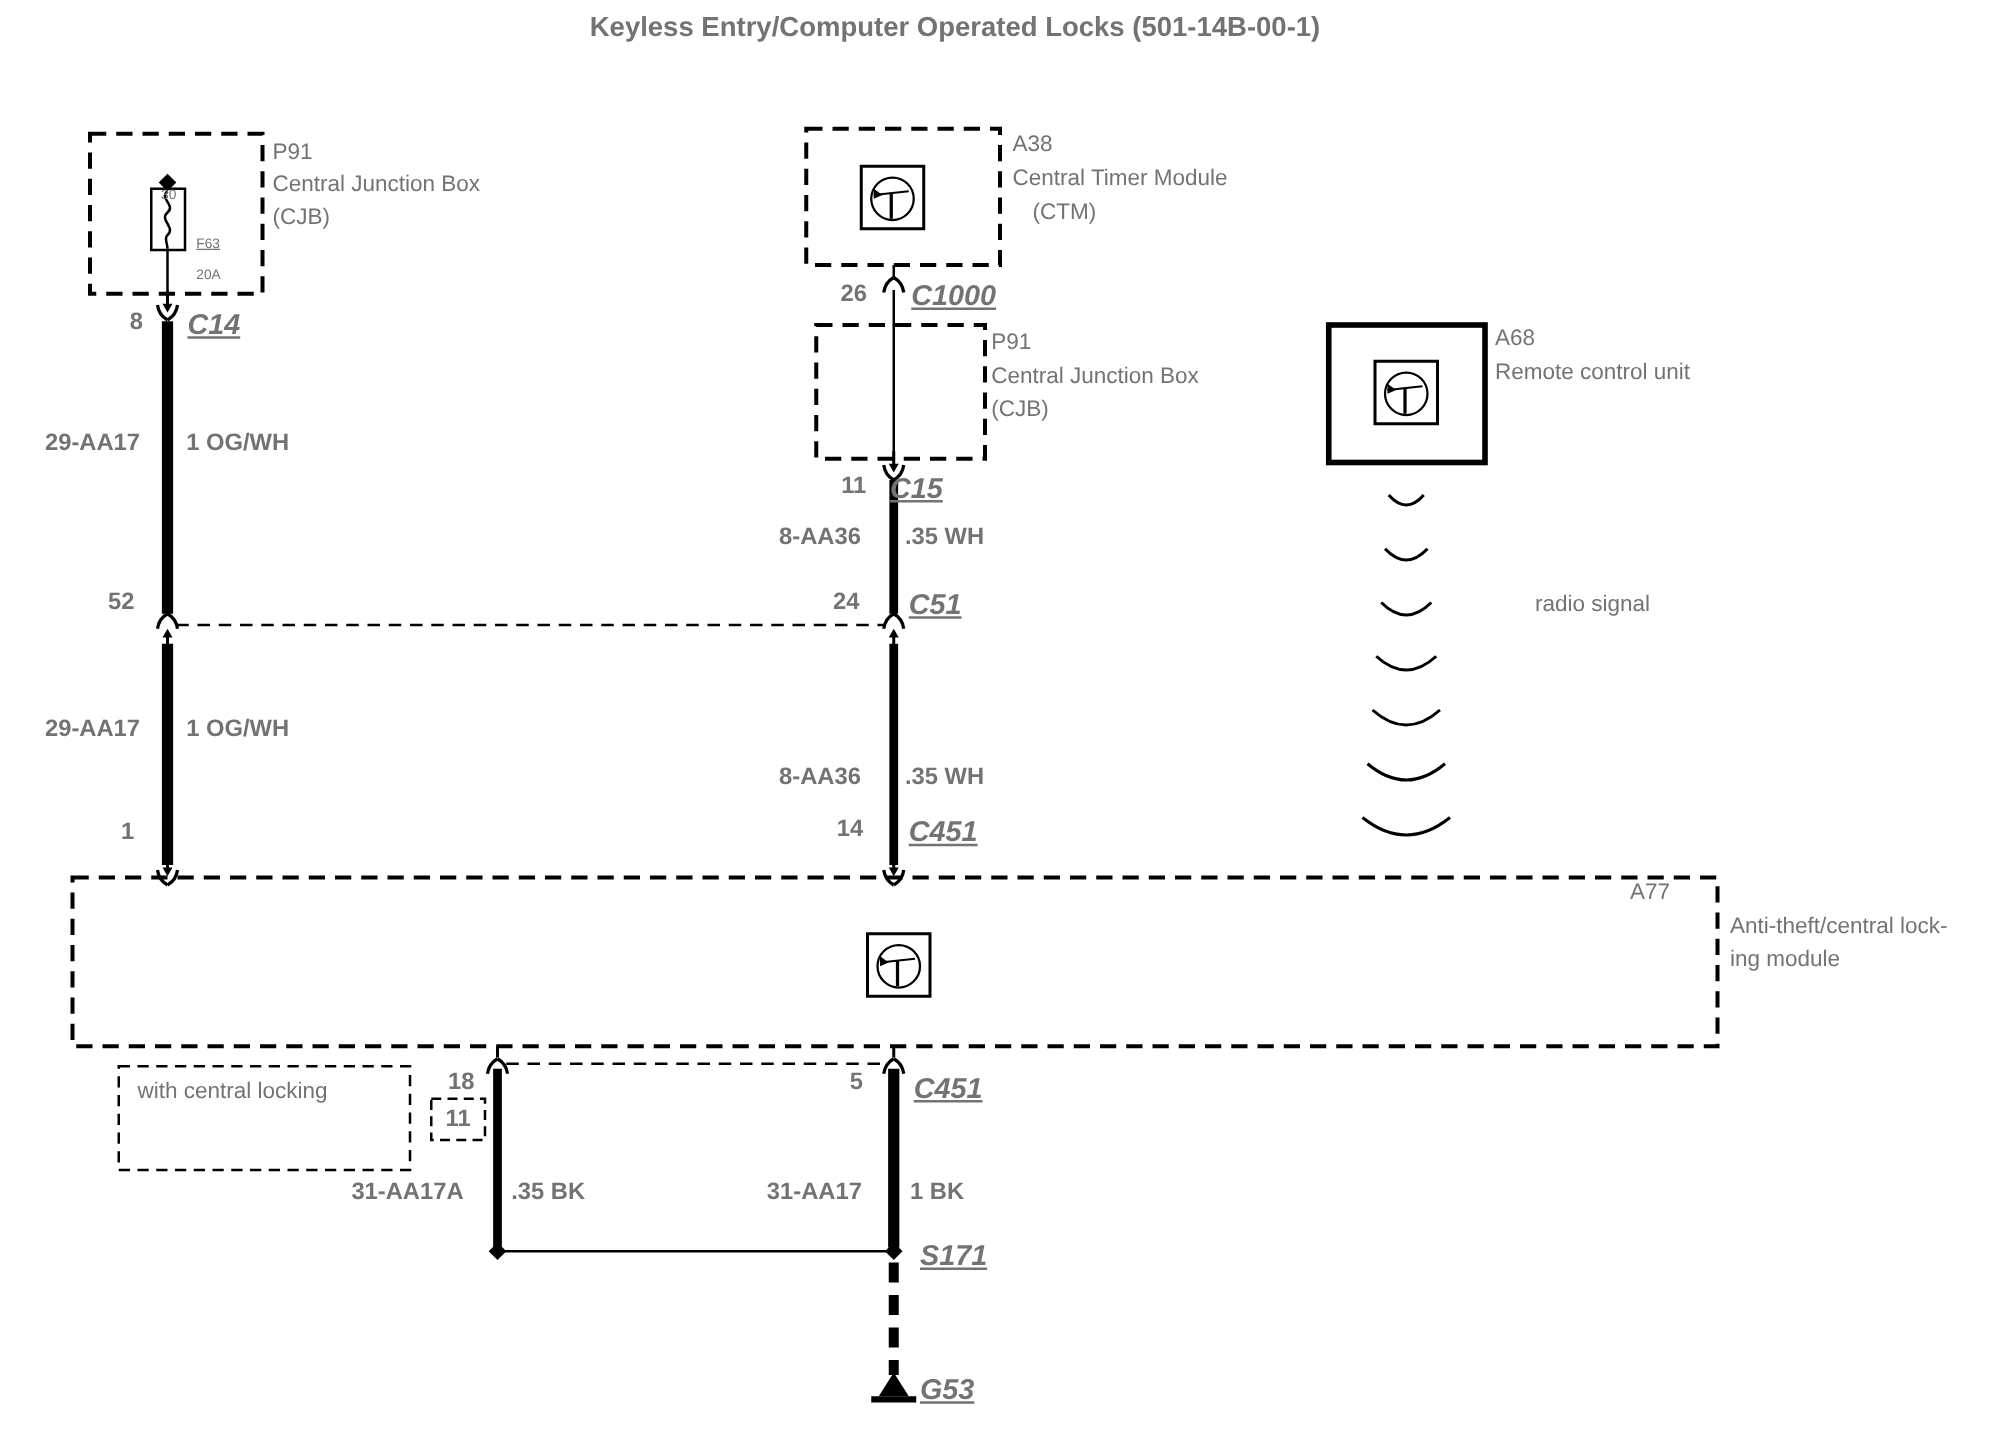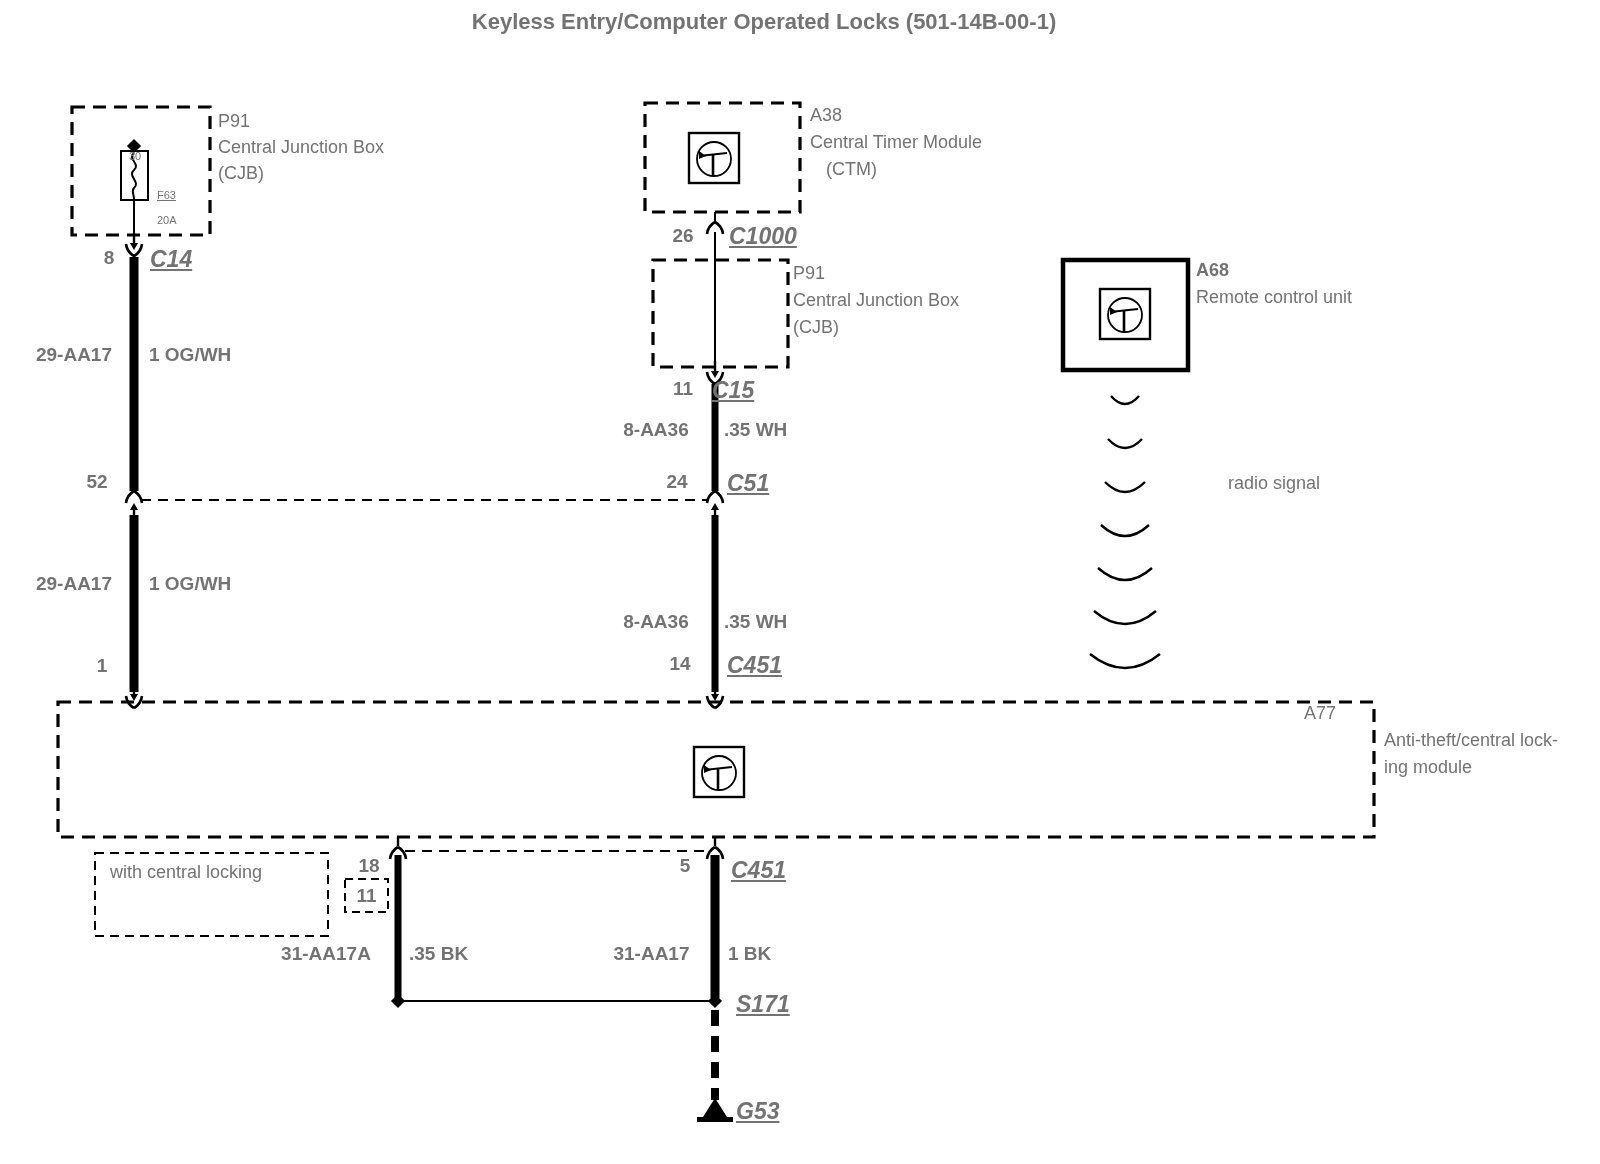--- a/index.html
+++ b/index.html
@@ -152,21 +152,21 @@
 
   <div class="t b r" style="left:610px;top:418px;width:92px;">8-AA36</div>
   <div class="t b" style="left:724px;top:418px;">.35 WH</div>
   <div class="t b r" style="left:660px;top:470px;width:34px;">24</div>
   <div class="t c" style="left:727px;top:469px;">C51</div>
   <div class="t b r" style="left:610px;top:610px;width:92px;">8-AA36</div>
   <div class="t b" style="left:724px;top:610px;">.35 WH</div>
   <div class="t b r" style="left:663px;top:652px;width:34px;">14</div>
   <div class="t c" style="left:727px;top:651px;">C451</div>
 
-  <div class="t n" style="left:1196px;top:259px;font-weight:bold;">A68</div>
+  <div class="t n" style="left:1196px;top:259px;">A68</div>
   <div class="t n" style="left:1196px;top:286px;">Remote control unit</div>
   <div class="t n" style="left:1228px;top:472px;">radio signal</div>
 
   <div class="t n" style="left:1304px;top:702px;">A77</div>
   <div class="t n" style="left:1384px;top:729px;">Anti-theft/central lock-</div>
   <div class="t n" style="left:1384px;top:756px;">ing module</div>
 
   <div class="t n" style="left:110px;top:861px;">with central locking</div>
   <div class="t b r" style="left:352px;top:854px;width:34px;">18</div>
   <div class="t b ctr" style="left:345px;top:884px;width:43px;">11</div>

